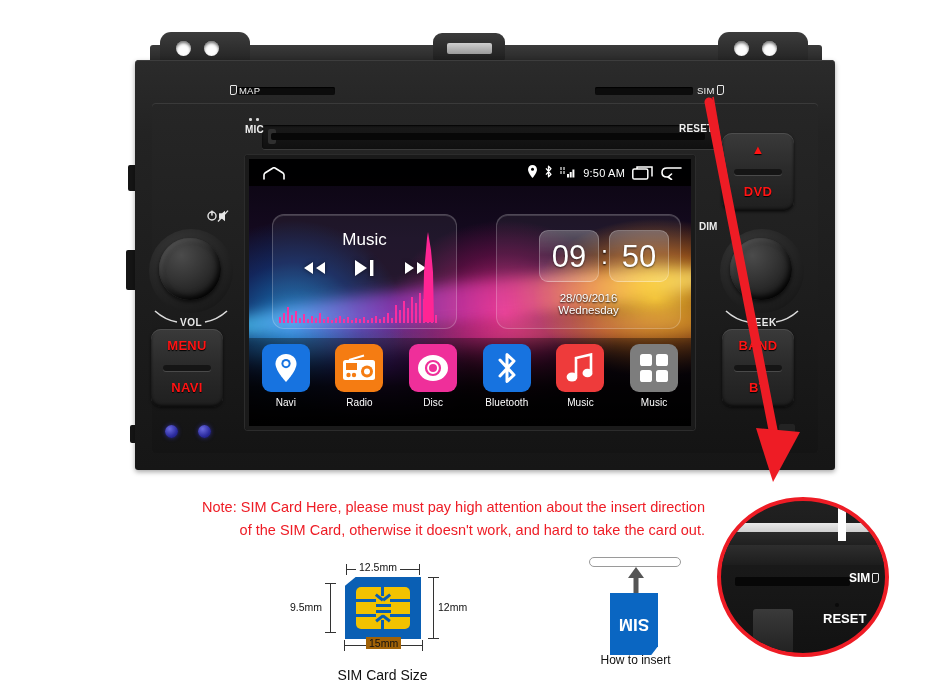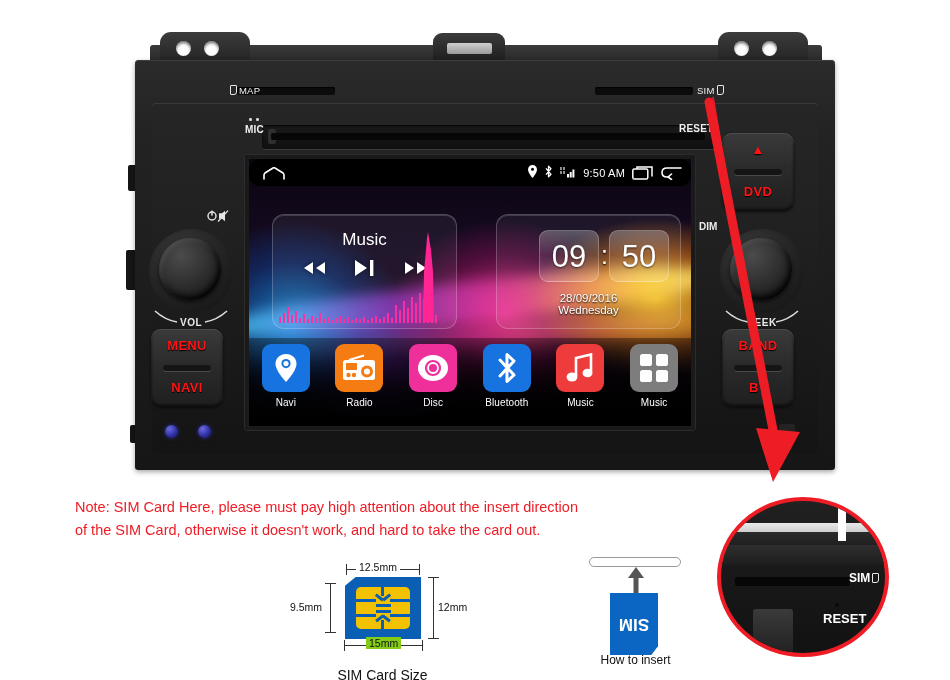--- a/index.html
+++ b/index.html
@@ -127,21 +127,21 @@
   }
   .swoosh2{
     position:absolute; left:-5%; top:62%; width:112%; height:22px;
     background: linear-gradient(90deg, rgba(40,180,255,.5), rgba(255,60,170,.4) 50%, rgba(255,190,40,.65));
     filter: blur(9px); transform: rotate(-3.5deg); border-radius:50%;
   }
 
   .statusbar{
     position:absolute; left:0; top:0; width:100%; height:27px;
     background: rgba(0,0,0,.92);
-    display:flex; align-items:center;border-radius:11px;
+    display:flex; align-items:center;
   }
   .homeglyph{ position:absolute; left:14px; top:7px; width:22px; height:13px; }
   .sysicons{ position:absolute; right:8px; top:0; height:27px; display:flex; align-items:center; gap:7px; }
   .sysicons .clock{ color:#fff; font-size:11px; font-family:"Liberation Sans",sans-serif; letter-spacing:.2px;}
   .navbtn{ width:22px; height:14px; }
 
   .widget{
     position:absolute; border-radius:12px;
     background: rgba(255,255,255,.055);
     border:1px solid rgba(255,255,255,.22);
@@ -215,21 +215,21 @@
 
   .led{ position:absolute; width:13px; height:13px; border-radius:50%;
         background: radial-gradient(circle at 35% 30%, #6a6ae0, #2b2b9e 60%, #14146b);
         box-shadow: 0 0 4px rgba(60,60,220,.6); }
   .led.a{ left:165px; top:425px; } .led.b{ left:198px; top:425px; }
   .smallsq{ position:absolute; left:779px; top:424px; width:16px; height:12px; background:#232323; border-radius:2px;}
 
   
   .note{
     position:absolute; left:75px; top:496px; width:630px;
-    color:#ee1c25; font-size:14.5px; line-height:23px; text-align:left;
+    color:#ee1c25; font-size:14.5px; line-height:23px; text-align:right;
   }
   .note .l2{ display:block; }
 
   .arrowsvg{ position:absolute; left:0; top:0; width:950px; height:680px; pointer-events:none; }
 
   .inset{
     position:absolute; left:717px; top:497px; width:172px; height:160px;
     border-radius:50%; border:4px solid #ee1c25; overflow:hidden;
     background: linear-gradient(180deg,#212121 0%,#1a1a1a 35%,#121212 100%);
   }
@@ -651,21 +651,21 @@
     <div class="dimlabel" style="left:-10px; top:46px;">9.5mm</div>
 
     <div class="dimline" style="left:133px; top:22px; width:1.4px; height:62px;"></div>
     <div class="dimline" style="left:128px; top:22px; width:11px; height:1.4px;"></div>
     <div class="dimline" style="left:128px; top:83px; width:11px; height:1.4px;"></div>
     <div class="dimlabel" style="left:138px; top:46px;">12mm</div>
 
     <div class="dimline" style="left:44px; top:90px; width:79px; height:1.4px;"></div>
     <div class="dimline" style="left:44px; top:85px; width:1.4px; height:11px;"></div>
     <div class="dimline" style="left:122px; top:85px; width:1.4px; height:11px;"></div>
-    <div class="dimlabel" style="left:66px; top:82px; background:#84cc16; padding:0 3px;">15mm</div>
+    <div class="dimlabel" style="left:66px; top:82px; background:#a16207; padding:0 3px;">15mm</div>
 
     <div class="simcaption">SIM Card Size</div>
   </div>
 
   <div class="howto">
     <div class="howslot"></div>
     <svg style="position:absolute; left:52px; top:14px;" width="18" height="28" viewBox="0 0 18 28">
       <rect x="6.5" y="8" width="5" height="20" fill="#555"></rect>
       <path d="M9 0 L17 11 L1 11 Z" fill="#555"></path>
     </svg>

